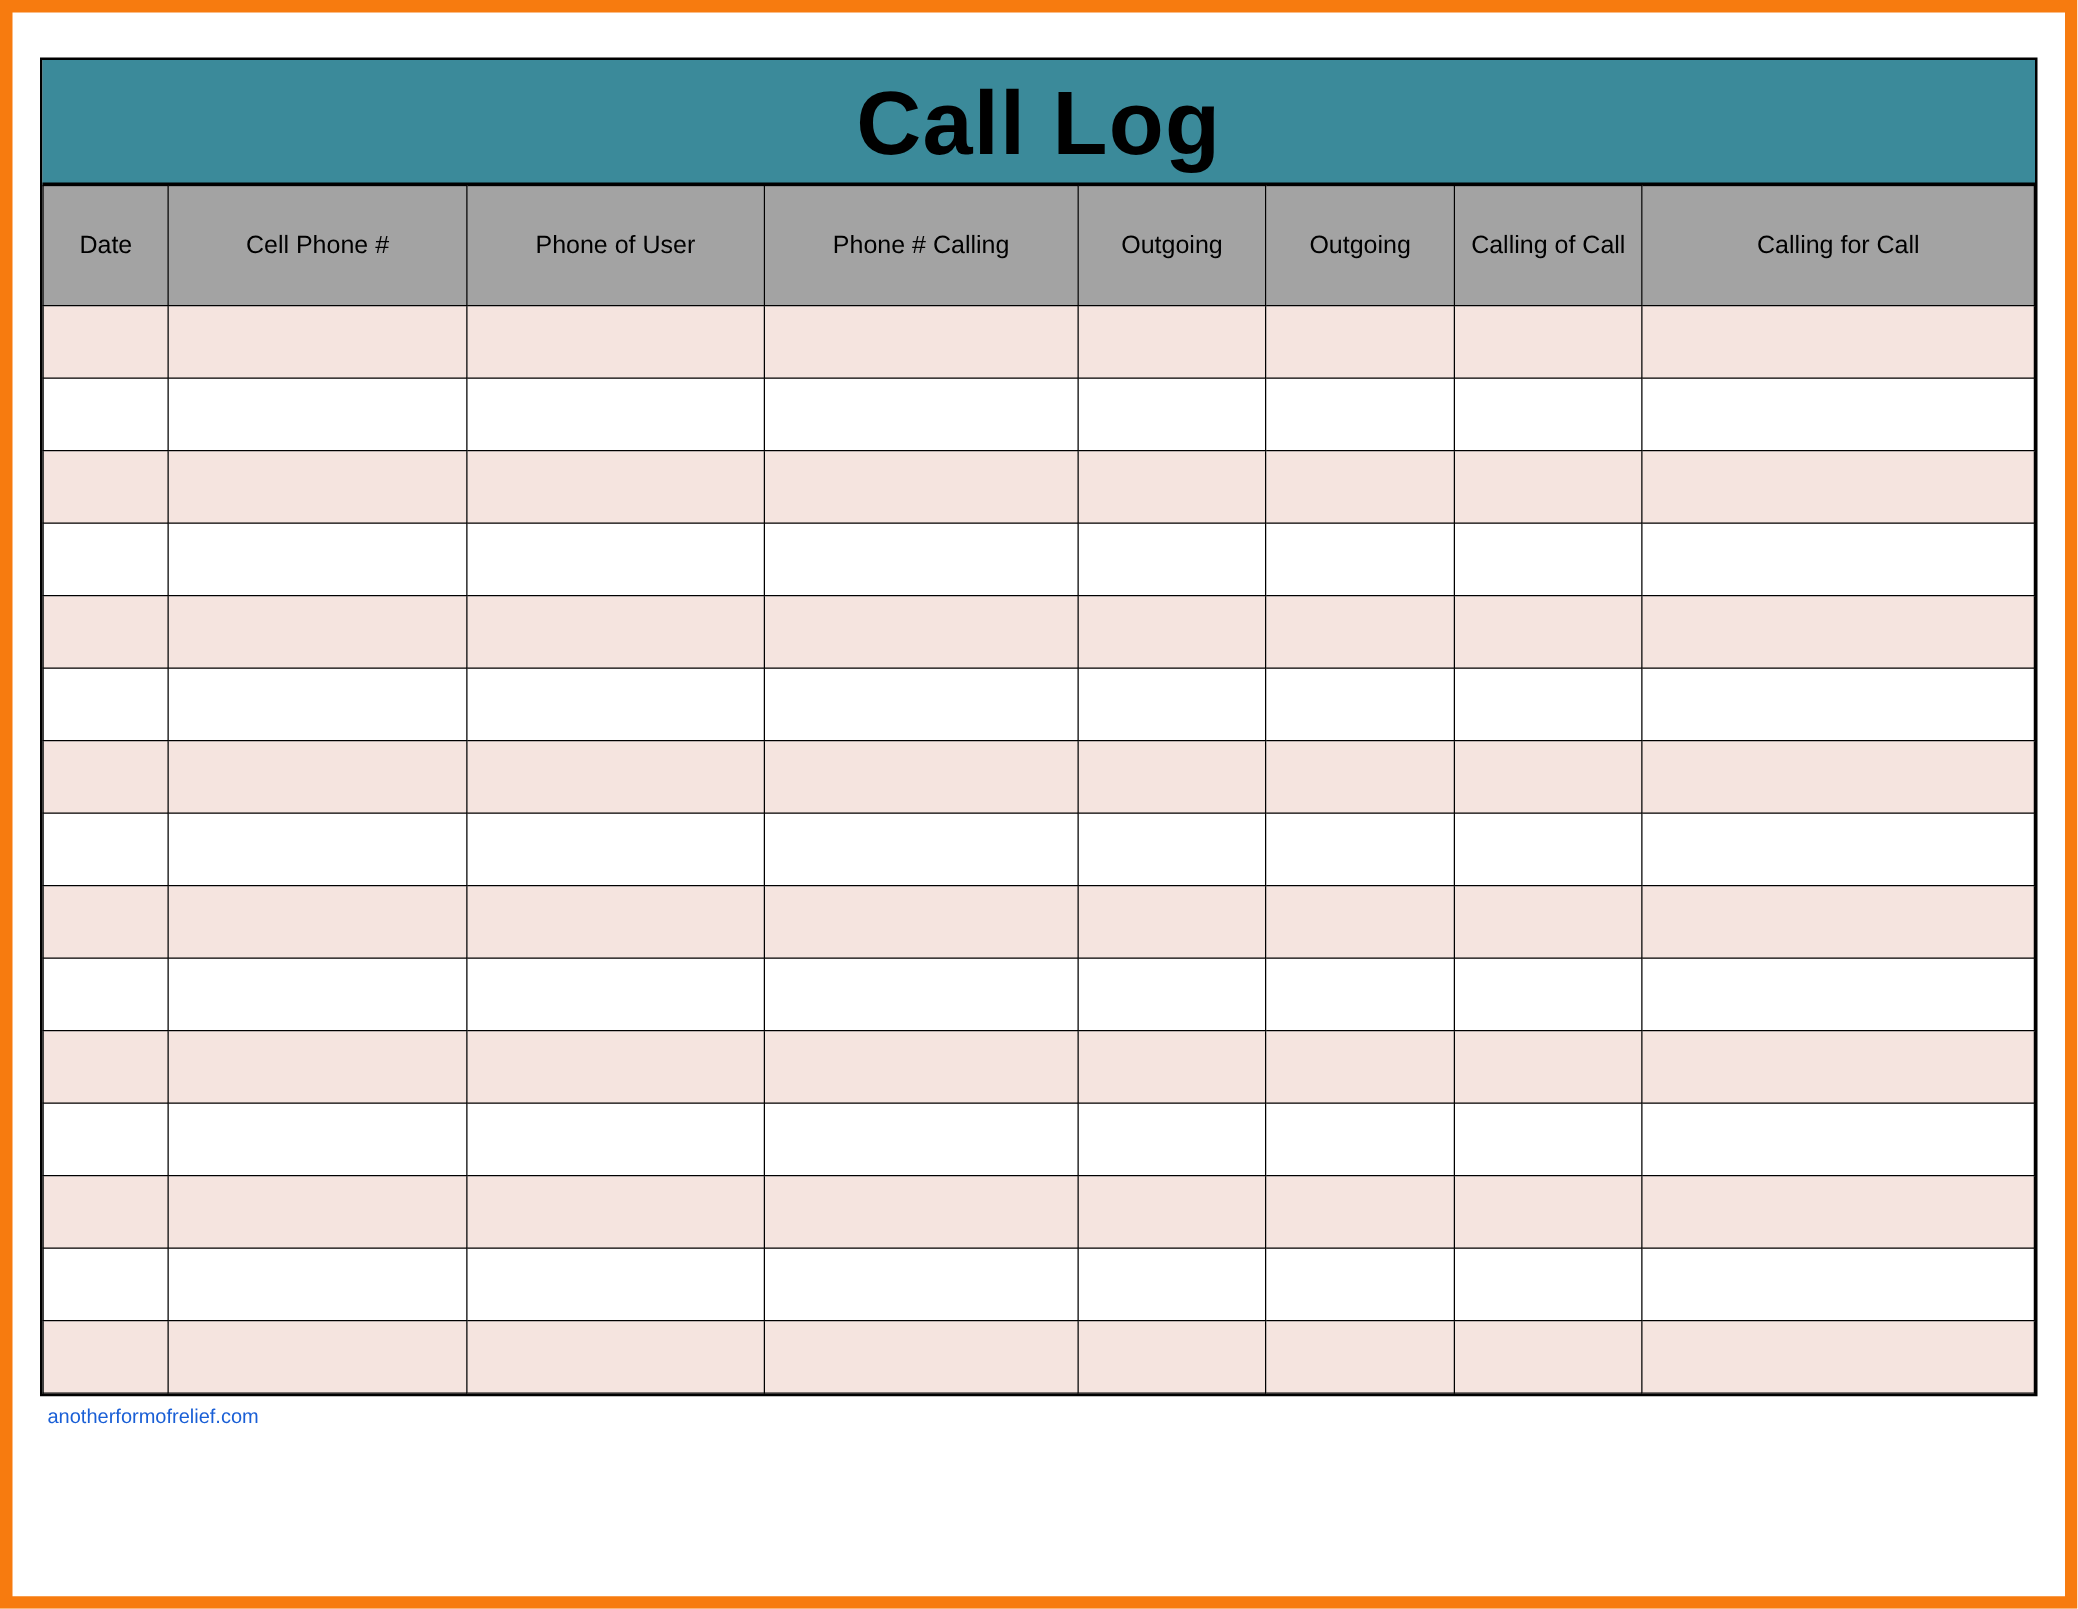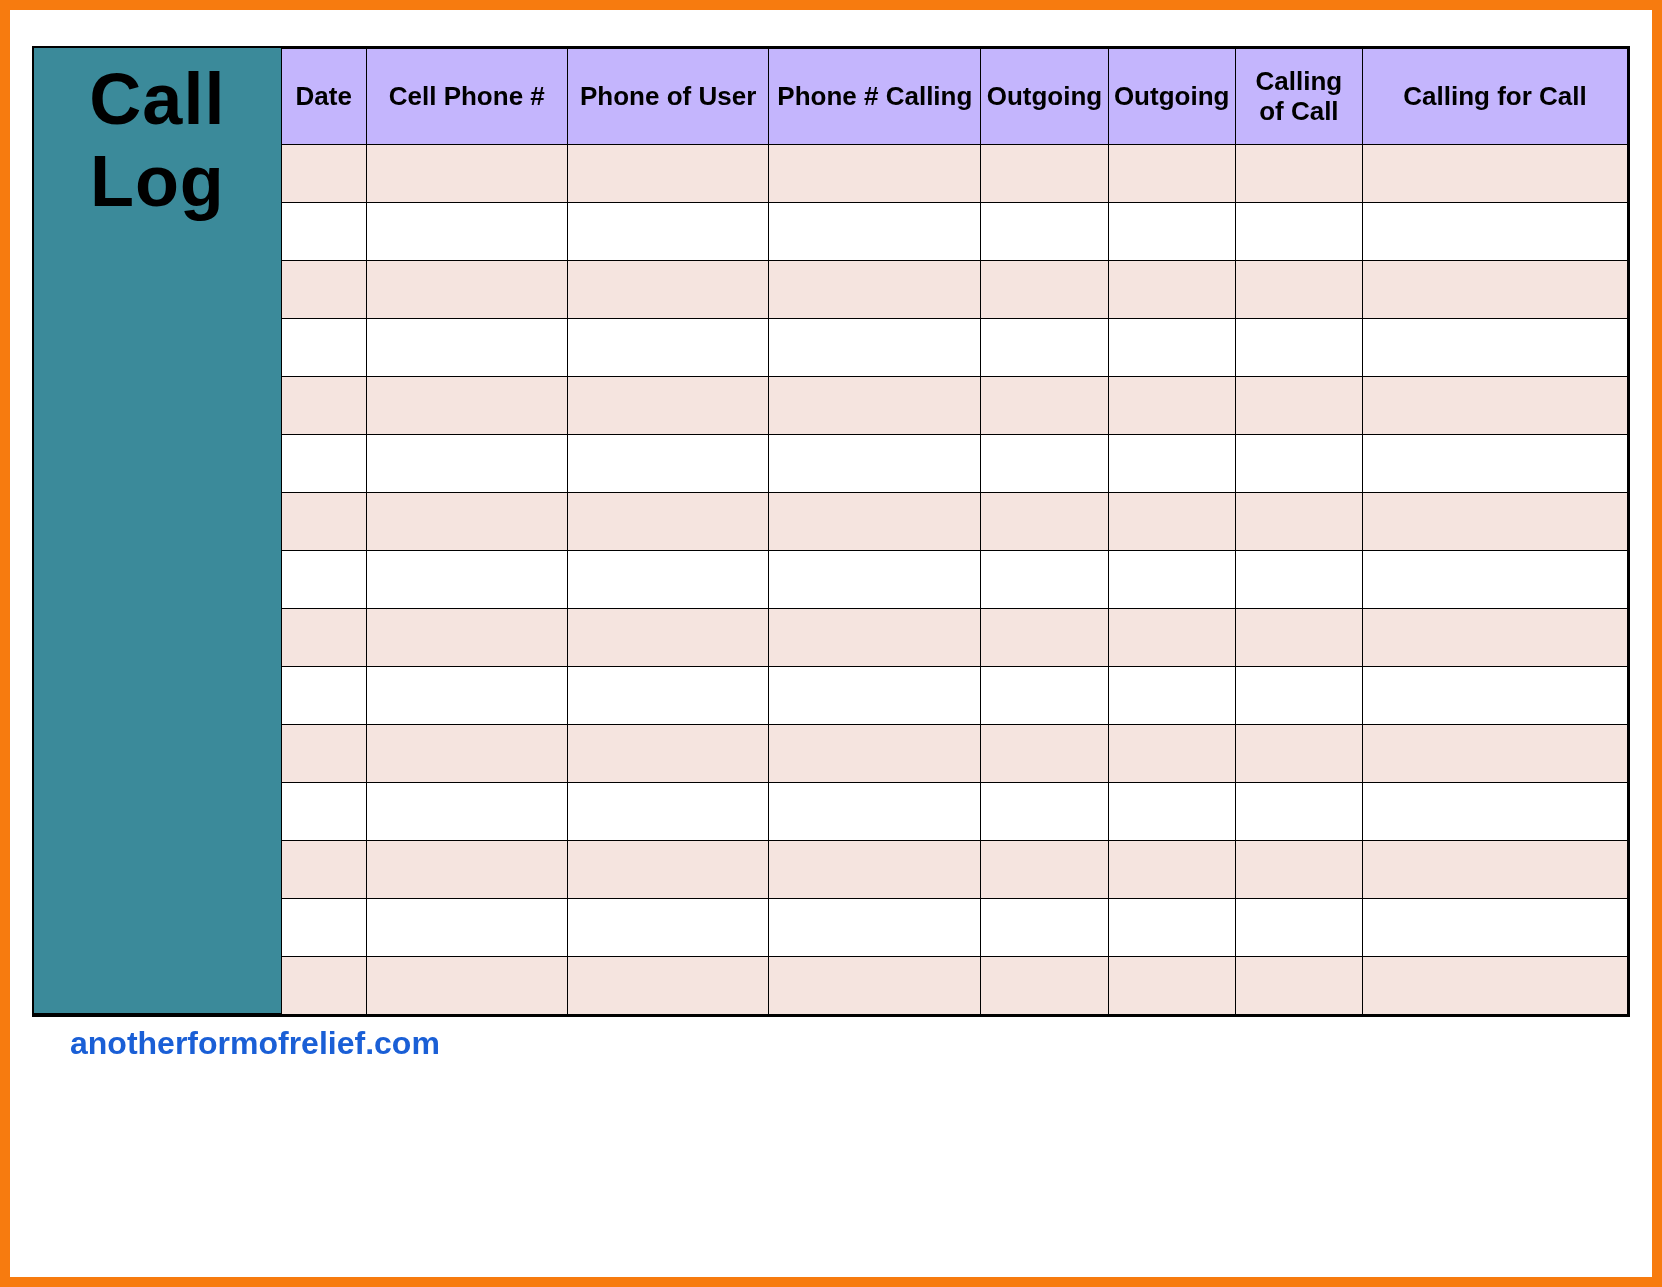--- a/index.html
+++ b/index.html
@@ -13,20 +13,21 @@
     height: 1287px;
     border: 10px solid #f77b0f;
     background: #ffffff;
     padding: 36px 22px 20px 22px;
     display: flex;
     flex-direction: column;
   }
   .table-wrap {
     border: 2px solid #000;
     display: flex;
+    flex-direction: column;
   }
   .title-bar {
     background: #3b8a9a;
     text-align: center;
     padding: 10px 0 6px 0;
     border-bottom: 2px solid #000;
   }
   .title-bar span {
     font-size: 72px;
     font-weight: 700;
@@ -36,23 +37,23 @@
   table {
     border-collapse: collapse;
     width: 100%;
     table-layout: fixed;
   }
   th, td {
     border: 1px solid #000;
     padding: 0;
   }
   th {
-    background: #c4b5fd;
-    font-size: 26px;
-    font-weight: 700;
+    background: #a3a3a3;
+    font-size: 20px;
+    font-weight: 400;
     color: #000;
     text-align: center;
     vertical-align: middle;
     height: 96px;
     line-height: 1.15;
     padding: 4px 4px;
   }
   td {
     height: 58px;
   }
@@ -66,25 +67,24 @@
   col.c1 { width: 80px; }
   col.c2 { width: 190px; }
   col.c3 { width: 190px; }
   col.c4 { width: 200px; }
   col.c5 { width: 120px; }
   col.c6 { width: 120px; }
   col.c7 { width: 120px; }
   col.c8 { width: 250px; }
   .footer-link {
     margin-top: 8px;
-    font-size: 32px;
-    font-weight: 700;
+    font-size: 16px;
+    font-weight: 400;
     color: #1a5fd6;
     padding-left: 6px;
-    margin-left: 32px;
   }
 </style>
 </head>
 <body>
 
 <div class="page-frame">
   <div class="table-wrap">
     <div class="title-bar">
       <span>Call Log</span>
     </div>

